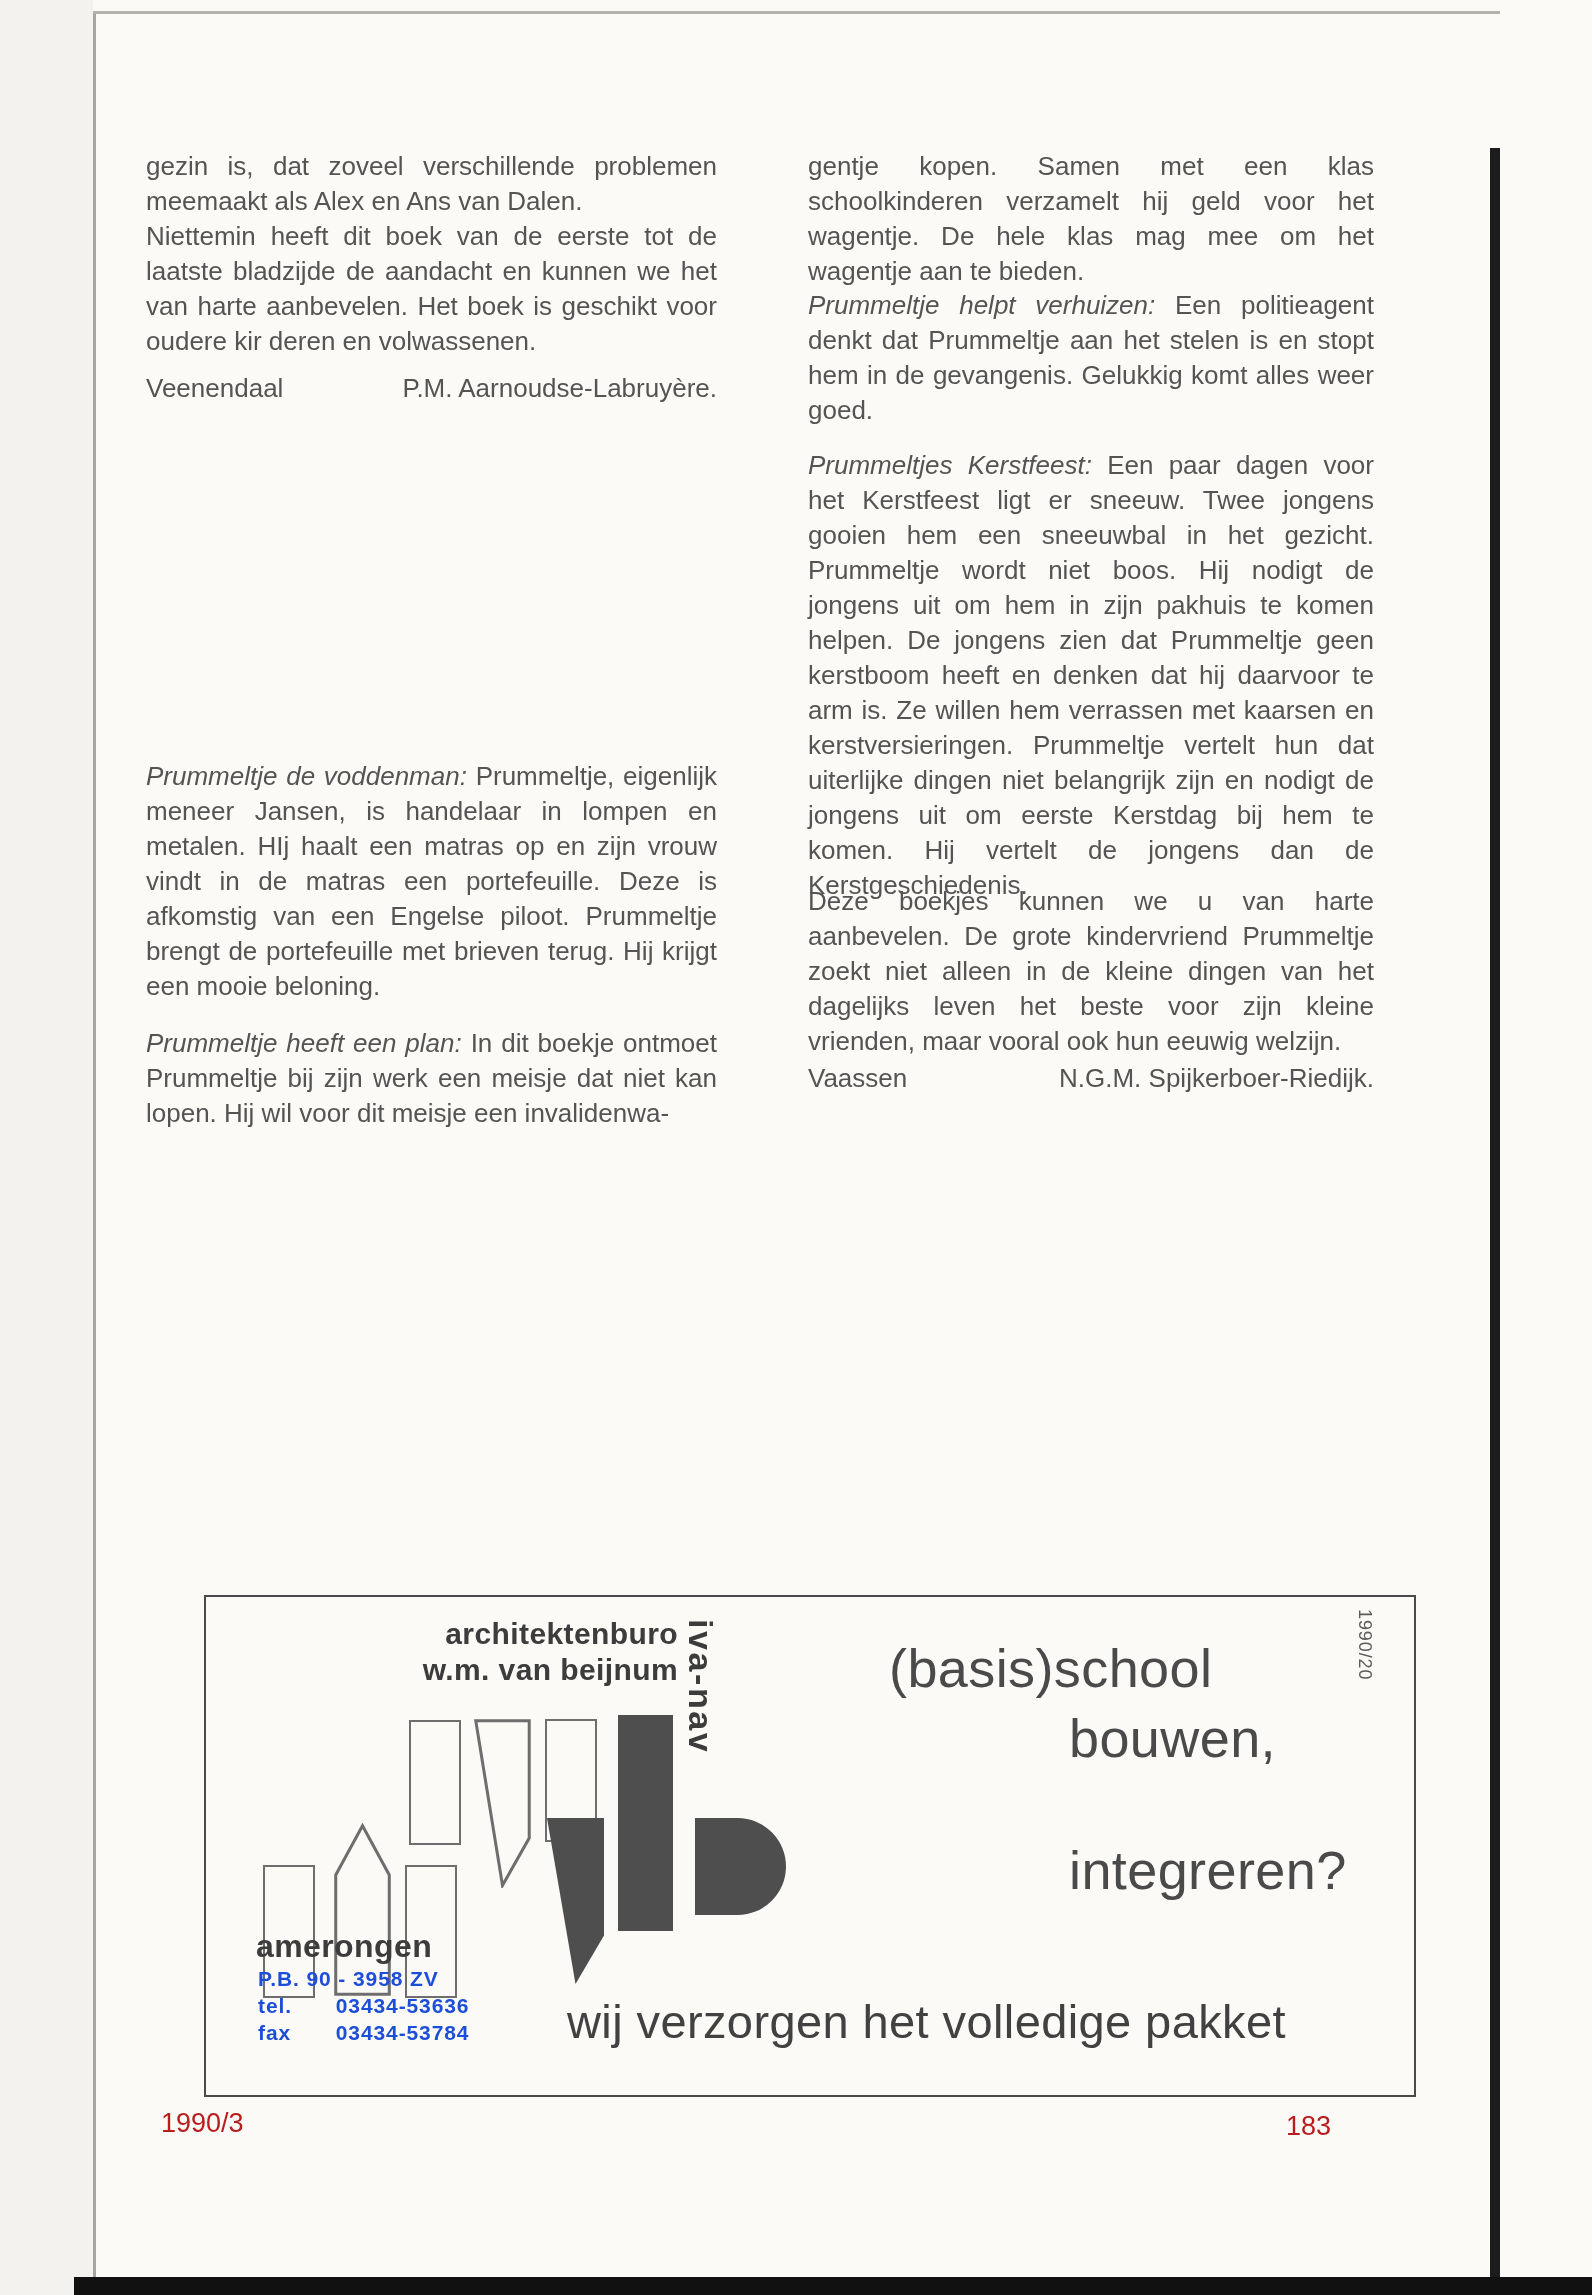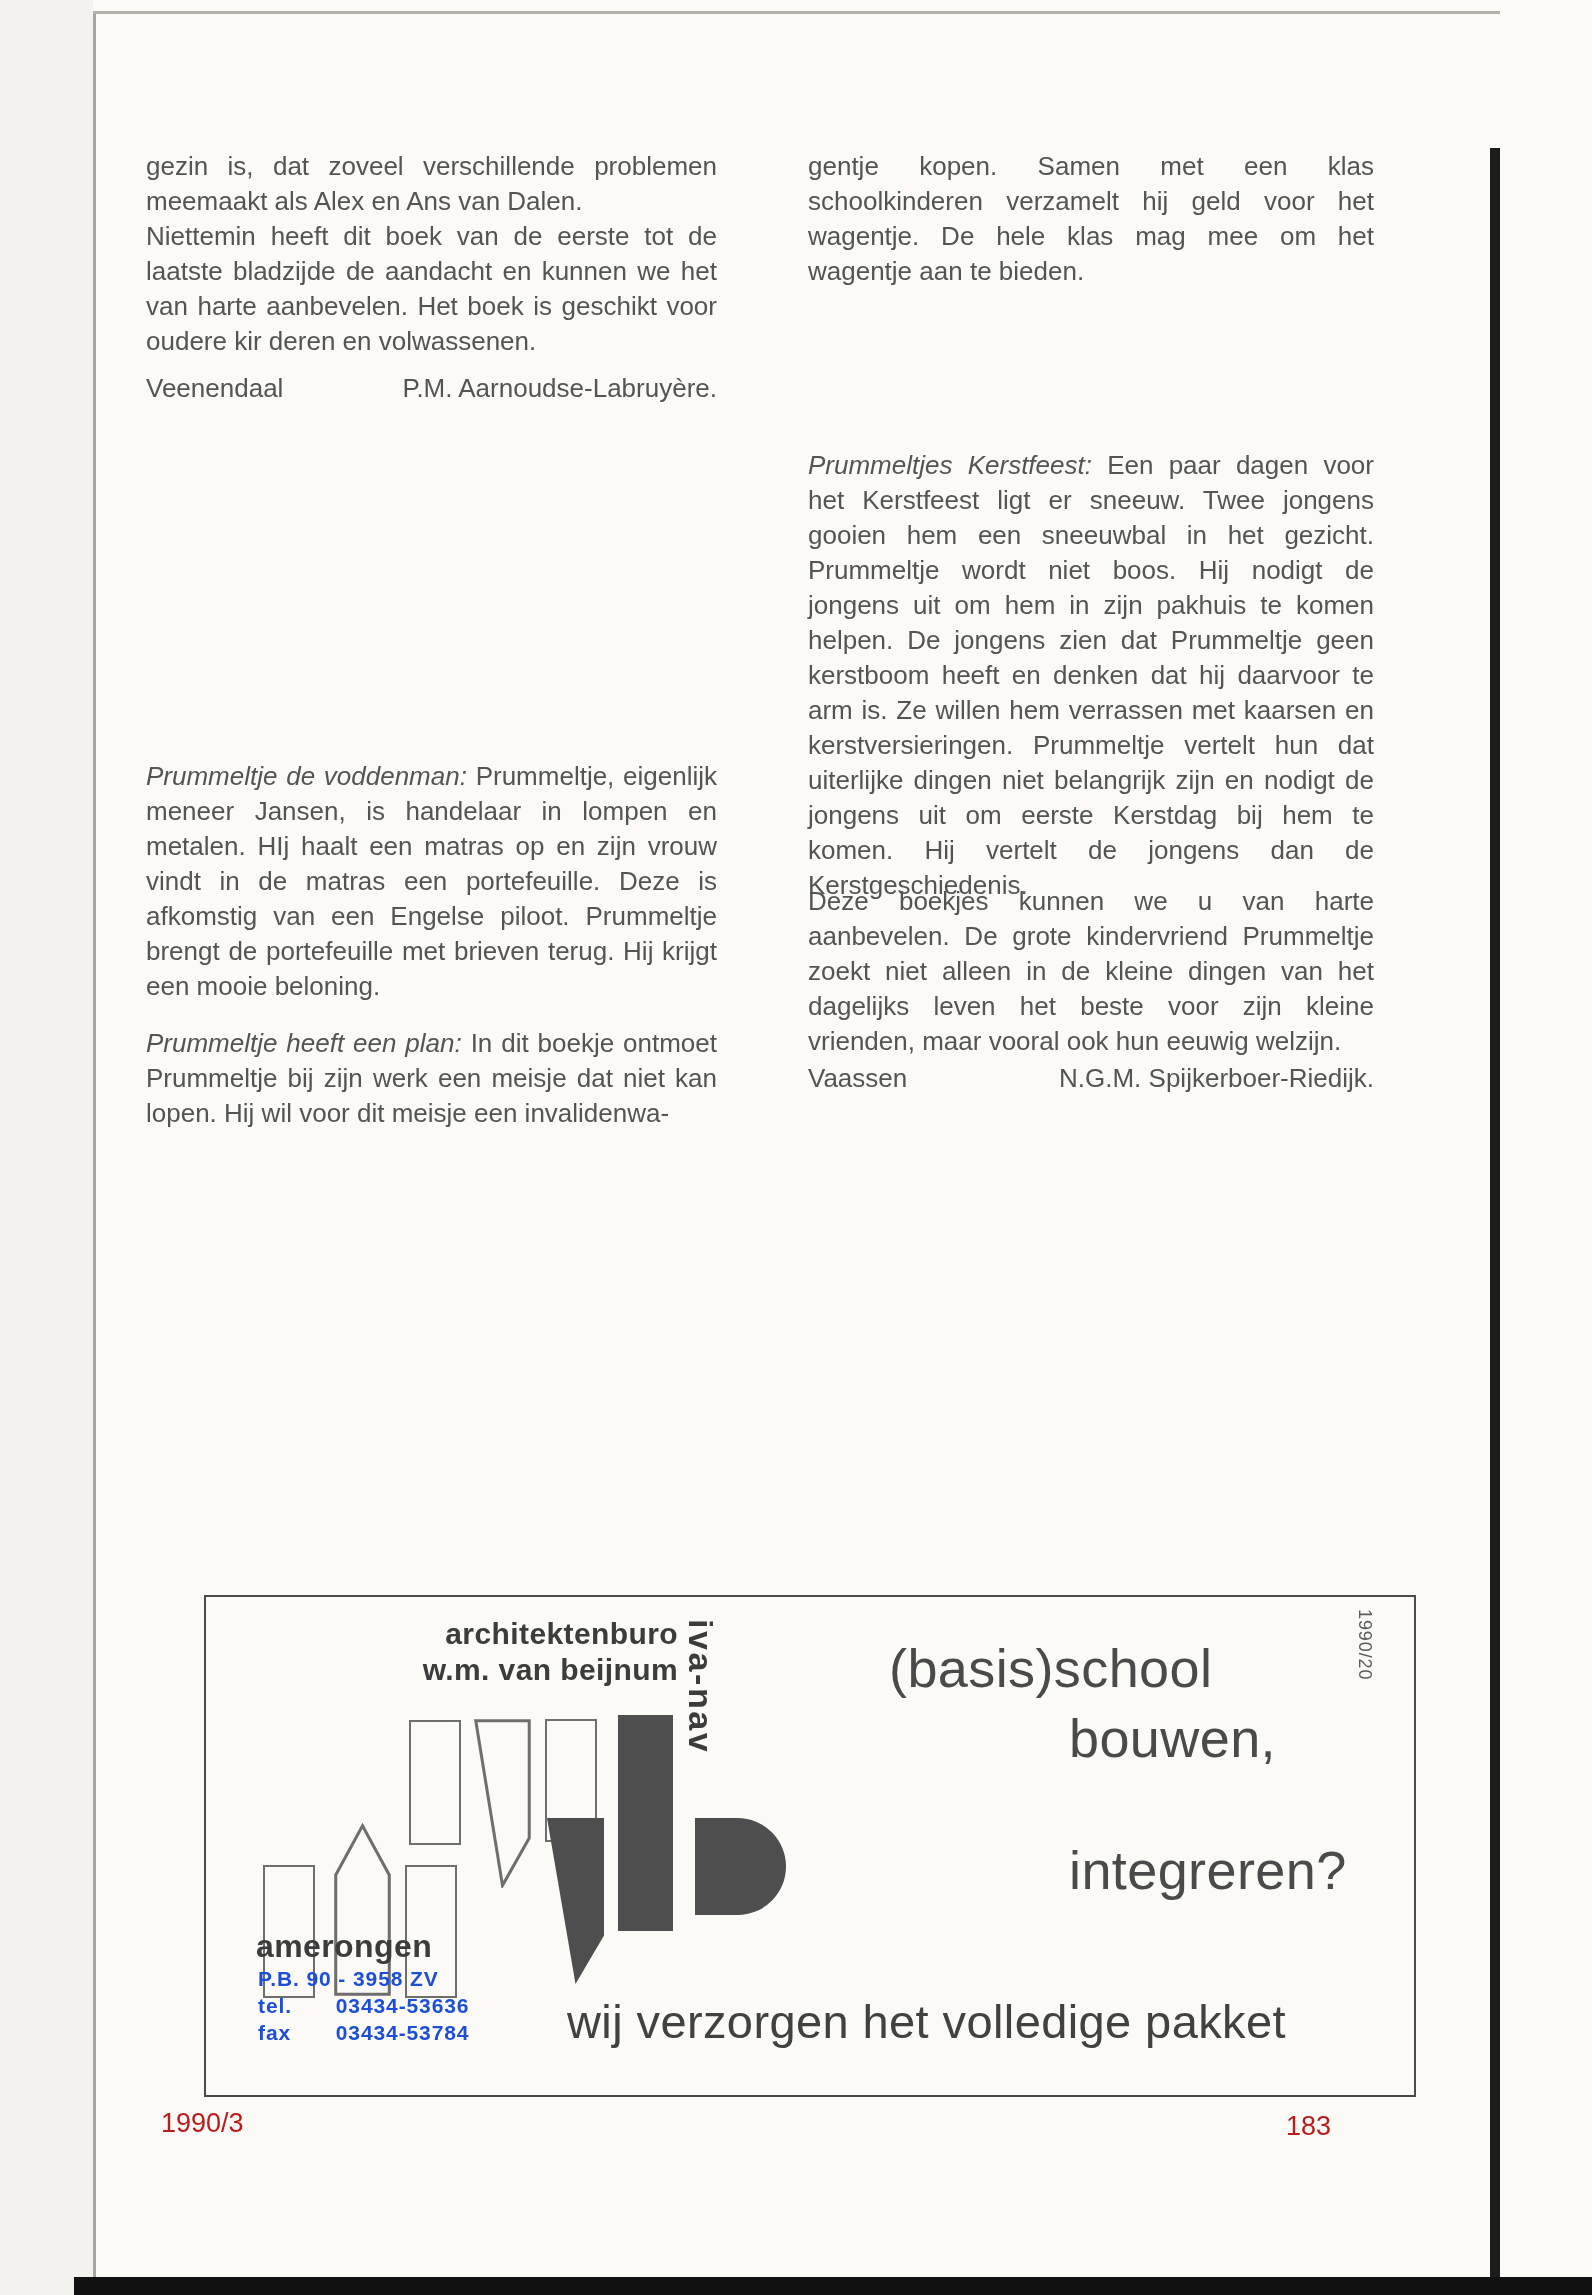--- a/index.html
+++ b/index.html
@@ -79,20 +79,24 @@
     <span>Prummeltje, eigenlijk meneer Jansen, is handelaar in lompen en metalen. HIj haalt een matras op en zijn vrouw vindt in de matras een portefeuille. Deze is afkomstig van een Engelse piloot. Prummeltje brengt de portefeuille met brieven terug. Hij krijgt een mooie beloning.</span>
   </p>
 
   <p class="tblock colL" style="top:1000px">
     <i class="lead">Prummeltje heeft een plan:</i>
     <span>In dit boekje ontmoet Prummeltje bij zijn werk een meisje dat niet kan lopen. Hij wil voor dit meisje een invalidenwa-</span>
   </p>
 
   <p class="tblock colR" style="top:123px">gentje kopen. Samen met een klas schoolkinderen verzamelt hij geld voor het wagentje. De hele klas mag mee om het wagentje aan te bieden.</p>
 
+  <p class="tblock colR" style="top:262px">
+    <i class="lead">Prummeltje helpt verhuizen:</i>
+    <span>Een politieagent denkt dat Prummeltje aan het stelen is en stopt hem in de gevangenis. Gelukkig komt alles weer goed.</span>
+  </p>
 
   <p class="tblock colR" style="top:422px">
     <i class="lead">Prummeltjes Kerstfeest:</i>
     <span>Een paar dagen voor het Kerstfeest ligt er sneeuw. Twee jongens gooien hem een sneeuwbal in het gezicht. Prummeltje wordt niet boos. Hij nodigt de jongens uit om hem in zijn pakhuis te komen helpen. De jongens zien dat Prummeltje geen kerstboom heeft en denken dat hij daarvoor te arm is. Ze willen hem verrassen met kaarsen en kerstversieringen. Prummeltje vertelt hun dat uiterlijke dingen niet belangrijk zijn en nodigt de jongens uit om eerste Kerstdag bij hem te komen. Hij vertelt de jongens dan de Kerstgeschiedenis.</span>
   </p>
 
   <p class="tblock colR" style="top:858px">Deze boekjes kunnen we u van harte aanbevelen. De grote kindervriend Prummeltje zoekt niet alleen in de kleine dingen van het dagelijks leven het beste voor zijn kleine vrienden, maar vooral ook hun eeuwig welzijn.</p>
 
   <div class="tblock colR signoff" style="top:1061px">
     <span>Vaassen</span>

